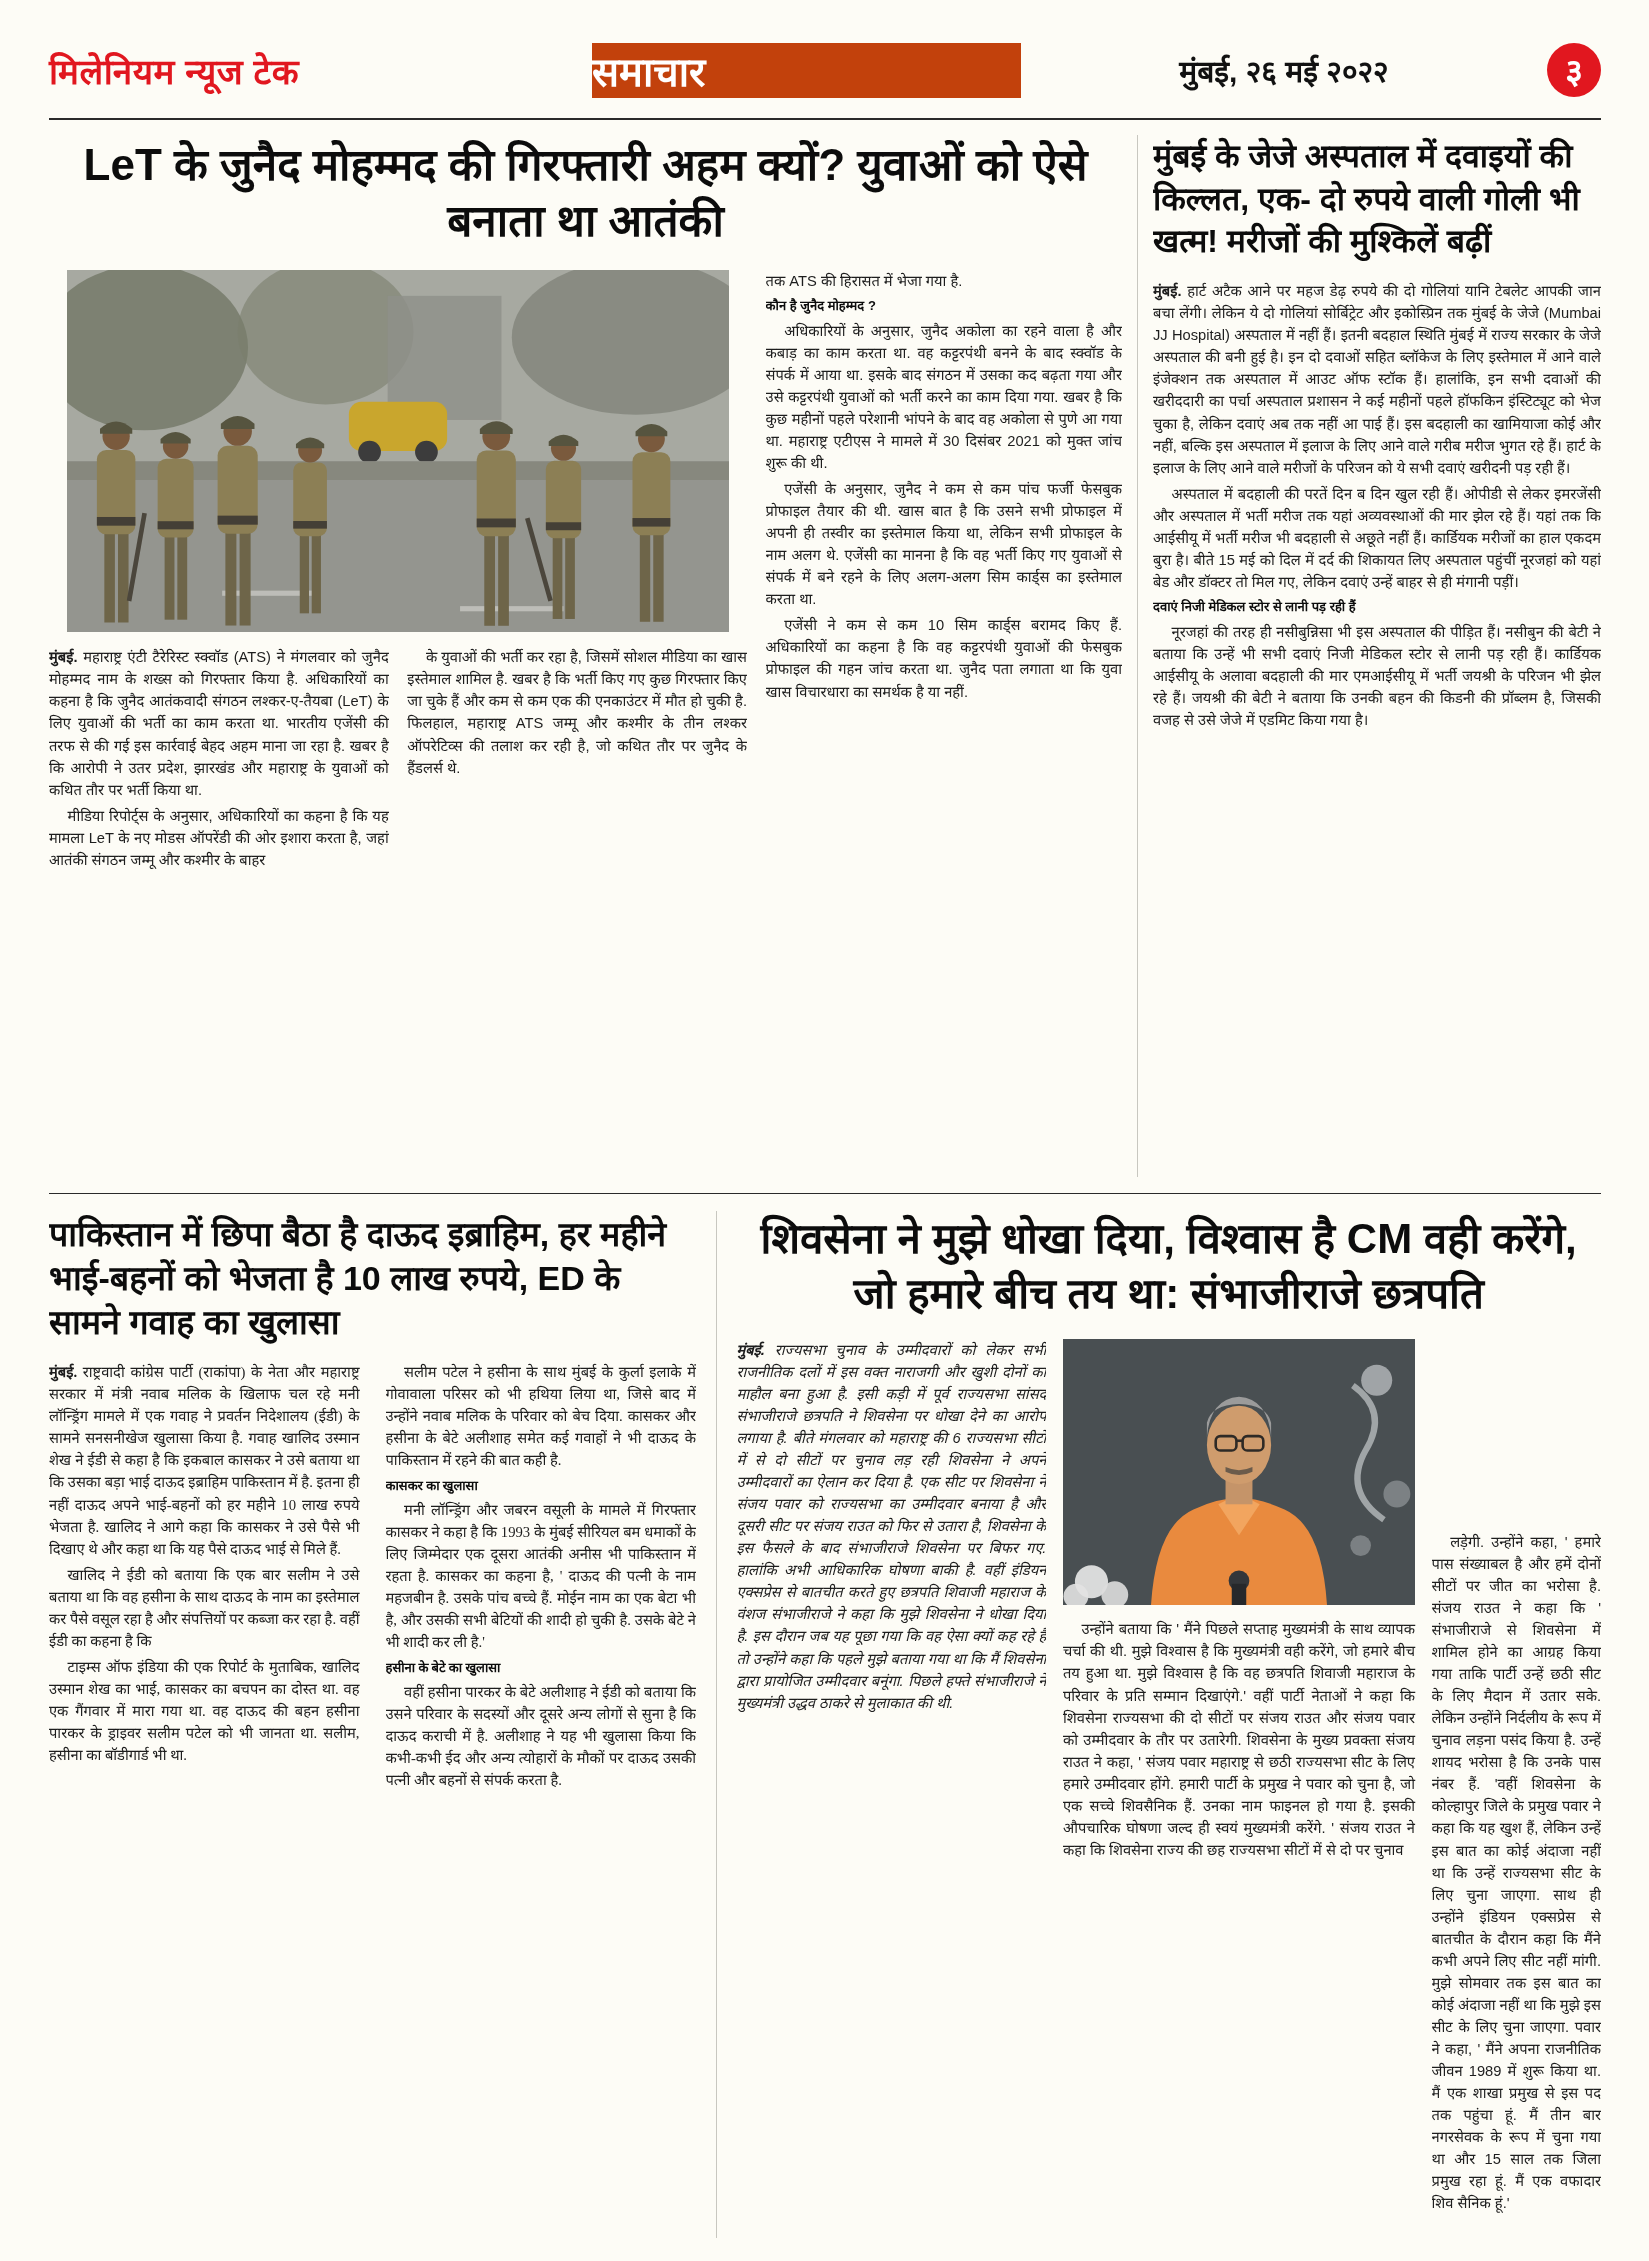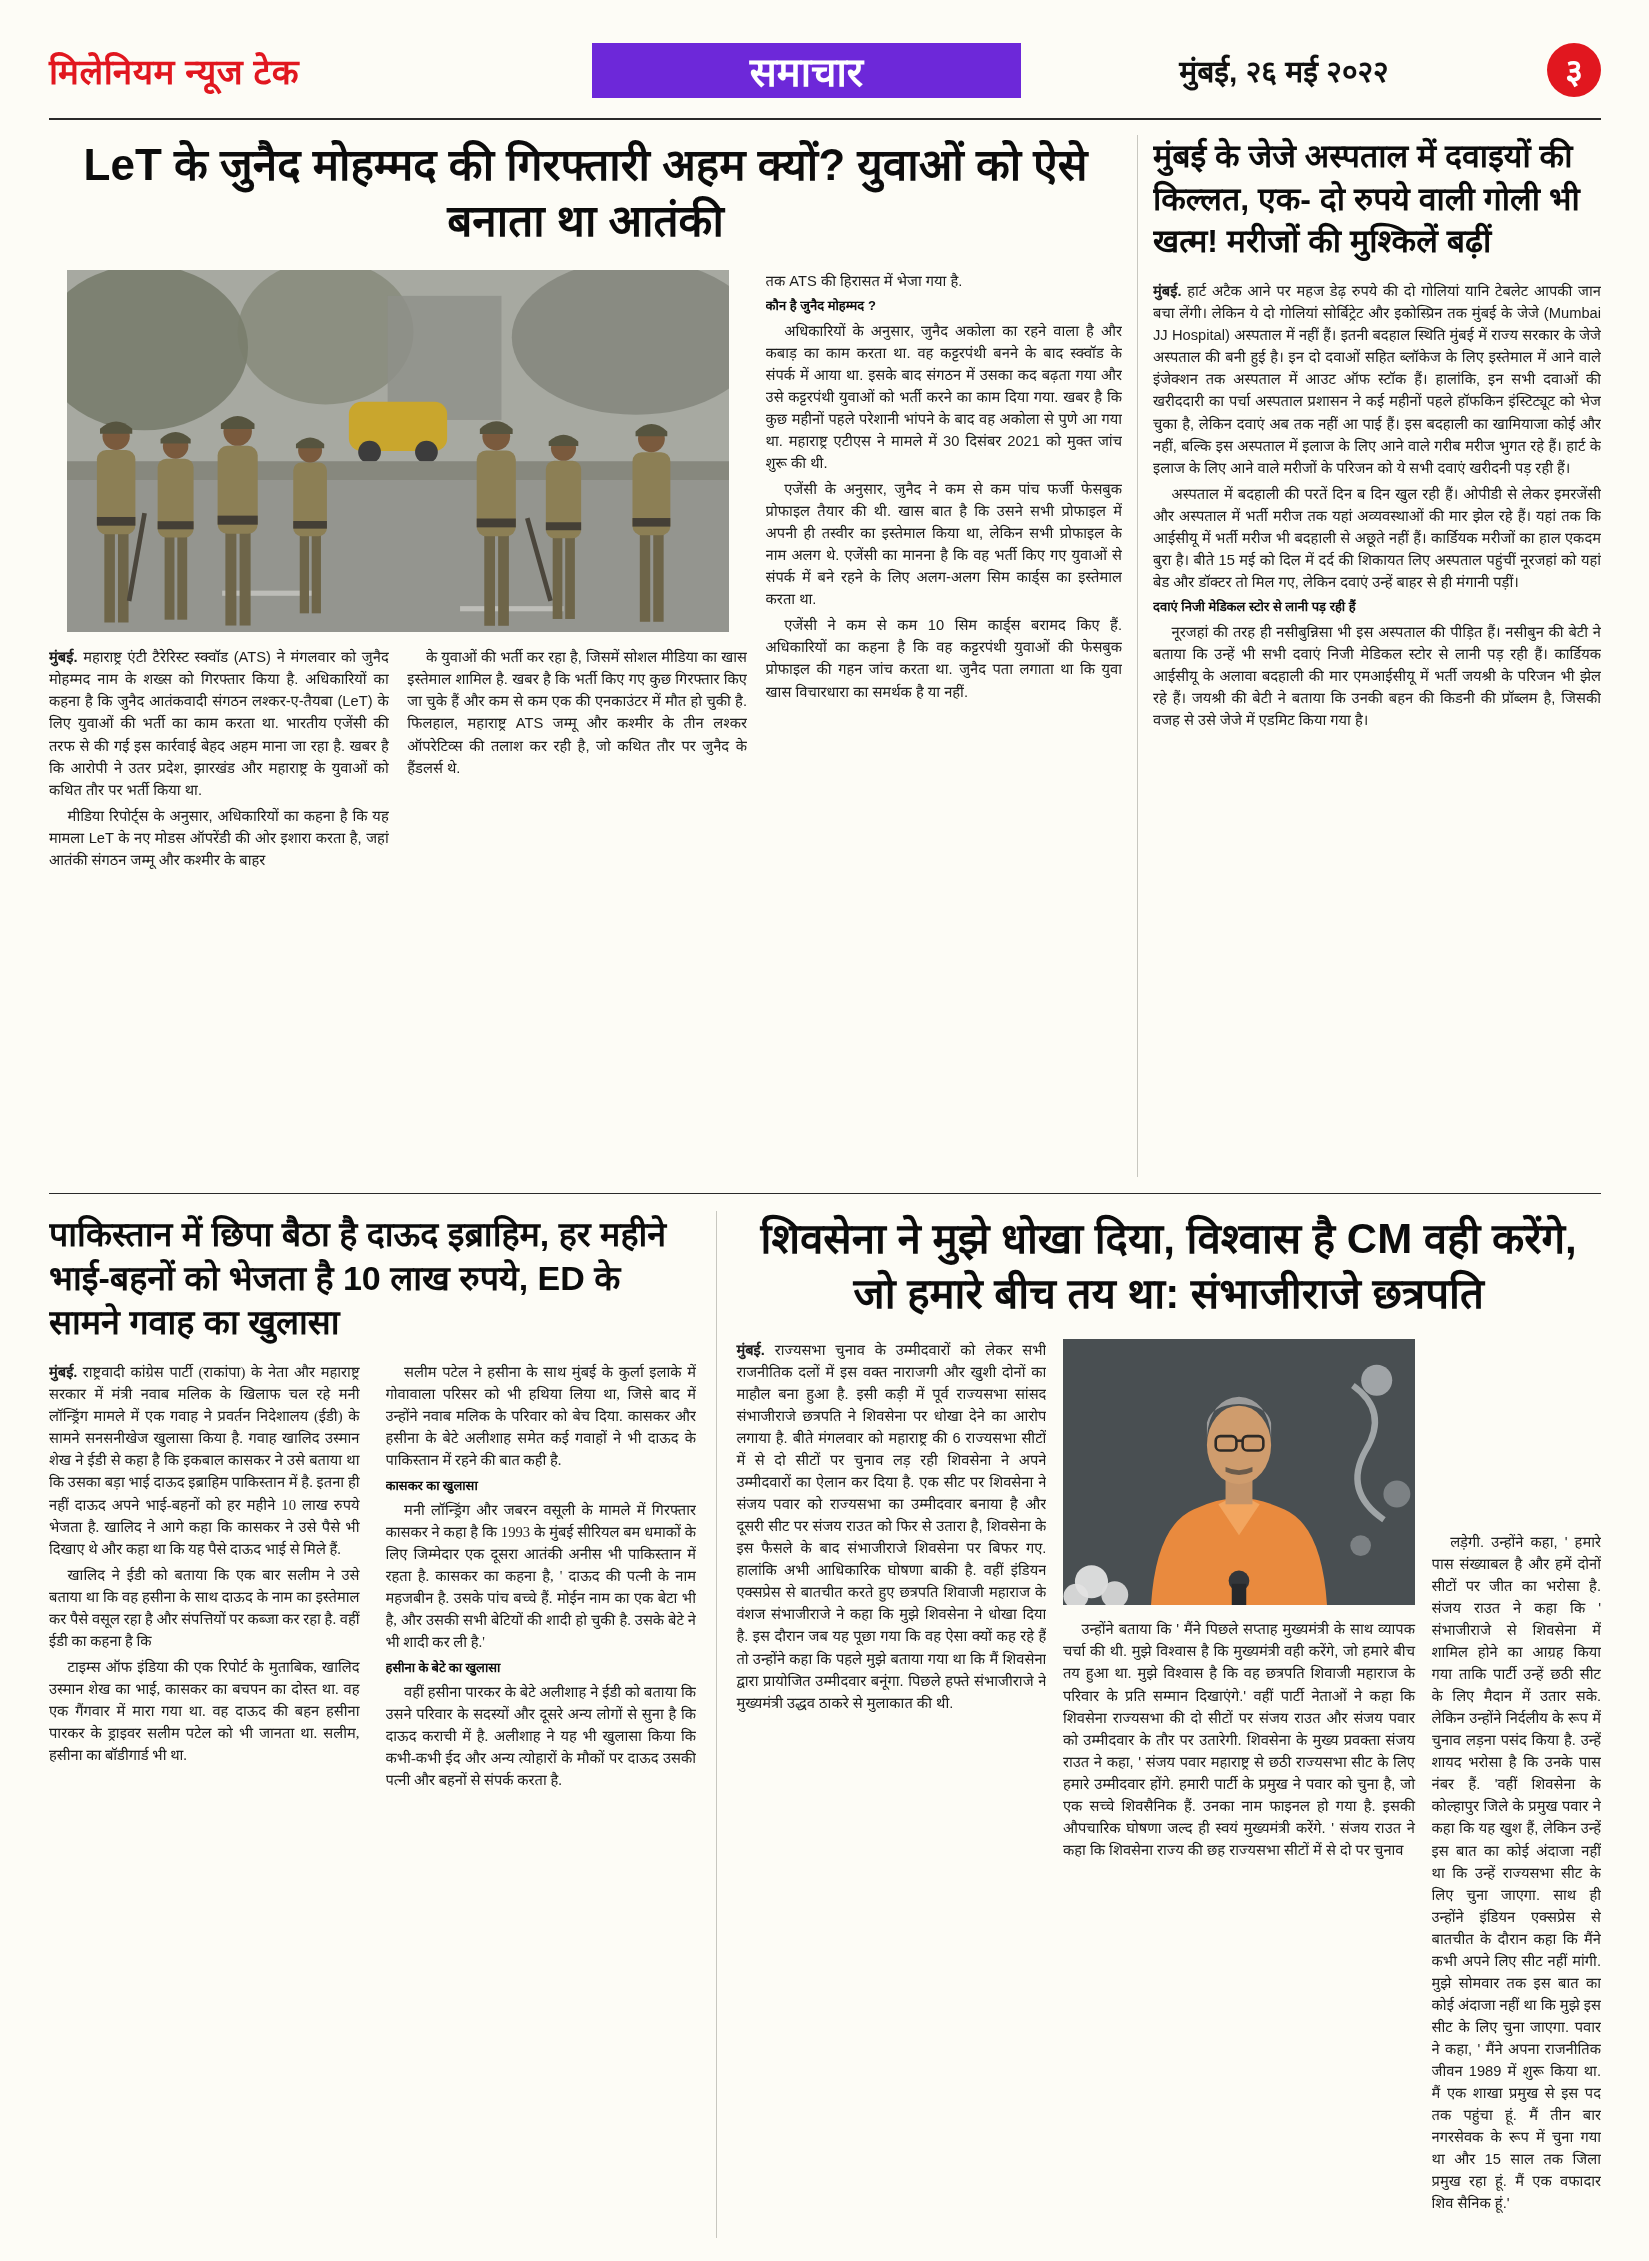--- a/index.html
+++ b/index.html
@@ -5,22 +5,22 @@
   * { margin:0; padding:0; box-sizing:border-box; }
   html,body { background:#888; }
   body { font-family:"Liberation Sans","DejaVu Sans",sans-serif; }
   .page {
     position:relative; width:1650px; height:2261px; margin:0 auto;
     background:#fdfcf6; color:#1b1b1b; padding:36px 49px 31px; overflow:hidden;
   }
   
   .masthead { display:flex; align-items:center; height:68px; }
   .logo { width:543px; font-size:35px; font-weight:800; color:#e1171f; letter-spacing:0.5px; }
-  .section-box { width:429px; height:55px; background:#6d28d9; color:#fff;
-    display:flex; align-items:center; justify-content:center; font-size:40px; font-weight:800; }
+  .section-box { width:429px; height:55px; background:#c2410c; color:#fff;
+    display:flex; align-items:center; justify-content:flex-start; font-size:40px; font-weight:800; }
   .dateline { flex:1; text-align:center; font-size:30px; font-weight:800; color:#111; }
   .page-circle { width:54px; height:54px; border-radius:50%; background:#e1171f; color:#fff;
     display:flex; align-items:center; justify-content:center; font-size:34px; font-weight:800; flex:none; }
   .rule { border-top:2.1px solid #2a2a2a; margin:13.5px 0 15.5px; }
   .rule.mid { margin:15.5px 0 17.6px; border-top:1.6px solid #2a2a2a; }
   .vrule { width:1px; background:#c8c7c0; flex:none; }
   
   h1,h2,h3 { color:#0c0c0c; }
   .bodytext { font-size:14.7px; line-height:1.5; text-align:justify; color:#1d1d1d; }
   .bodytext p { margin:0 0 4.1px; text-indent:18.6px; }
@@ -44,21 +44,21 @@
   .art-jj h2 { font-size:32px; line-height:1.33; font-weight:800; margin:0 0 17.6px; }
   
   .bottom-section { display:flex; gap:19.7px; height:1027px; overflow:hidden; }
   .art-dawood { width:647px; flex:none; display:flex; flex-direction:column; }
   .art-dawood h2 { font-size:34px; line-height:1.3; font-weight:800; margin:1px 0 16.6px; }
   .dawood-cols { display:flex; gap:26px; flex:1; overflow:hidden;font-family:Liberation Serif, serif; }
   .dawood-cols .col { flex:1; overflow:hidden; }
   .art-shivsena { flex:1; display:flex; flex-direction:column; overflow:hidden; }
   .art-shivsena h2 { font-size:42px; line-height:1.3; font-weight:800; text-align:center; margin:1px 5.2px 17.6px; }
   .shiv-cols { display:flex; gap:16.6px; flex:1; overflow:hidden; }
-  .shiv-col1 { width:310px; flex:none; overflow:hidden; }
+  .shiv-col1 { width:310px; flex:none; overflow:hidden;font-style:italic; }
   .shiv-mid { width:352px; flex:none; }
   .photo.uddhav { width:352px; height:266px; background:#4e5356; }
   .shiv-mid .bodytext { margin-top:13.5px; }
   .shiv-col3 { flex:1; padding-top:192px; overflow:hidden; }
 </style>
 </head>
 <body>
 
 <div class="page">
 

